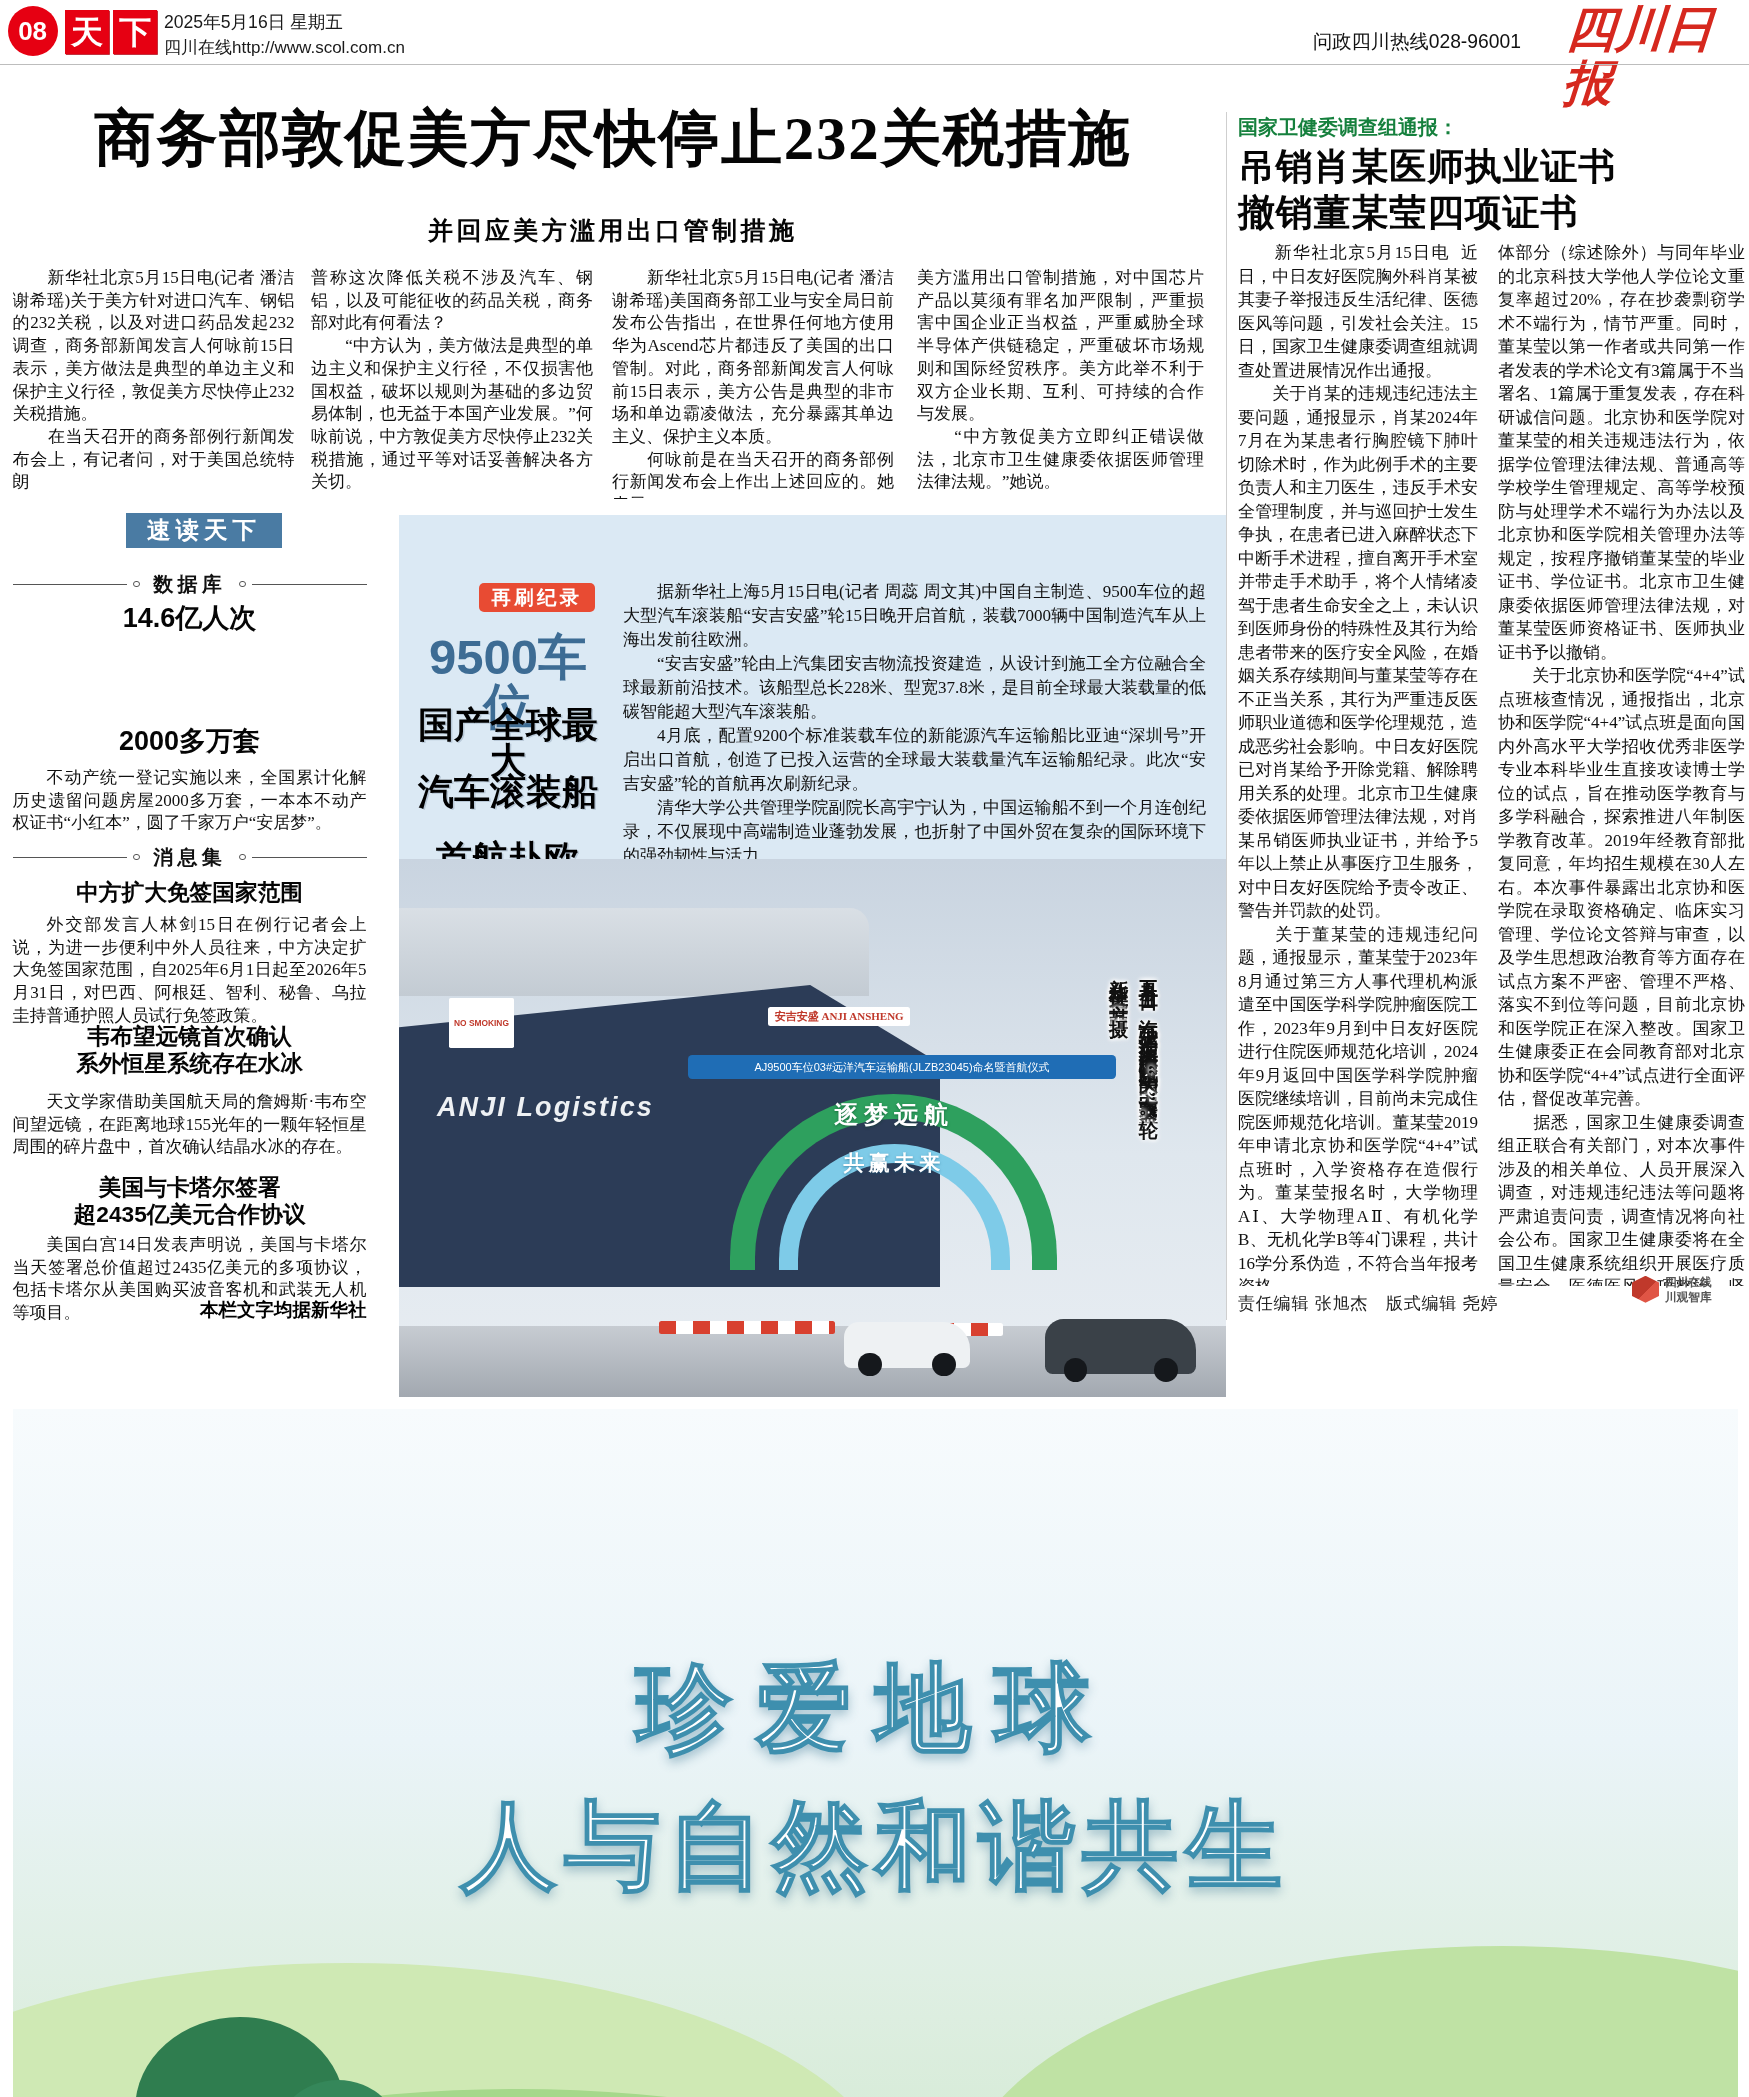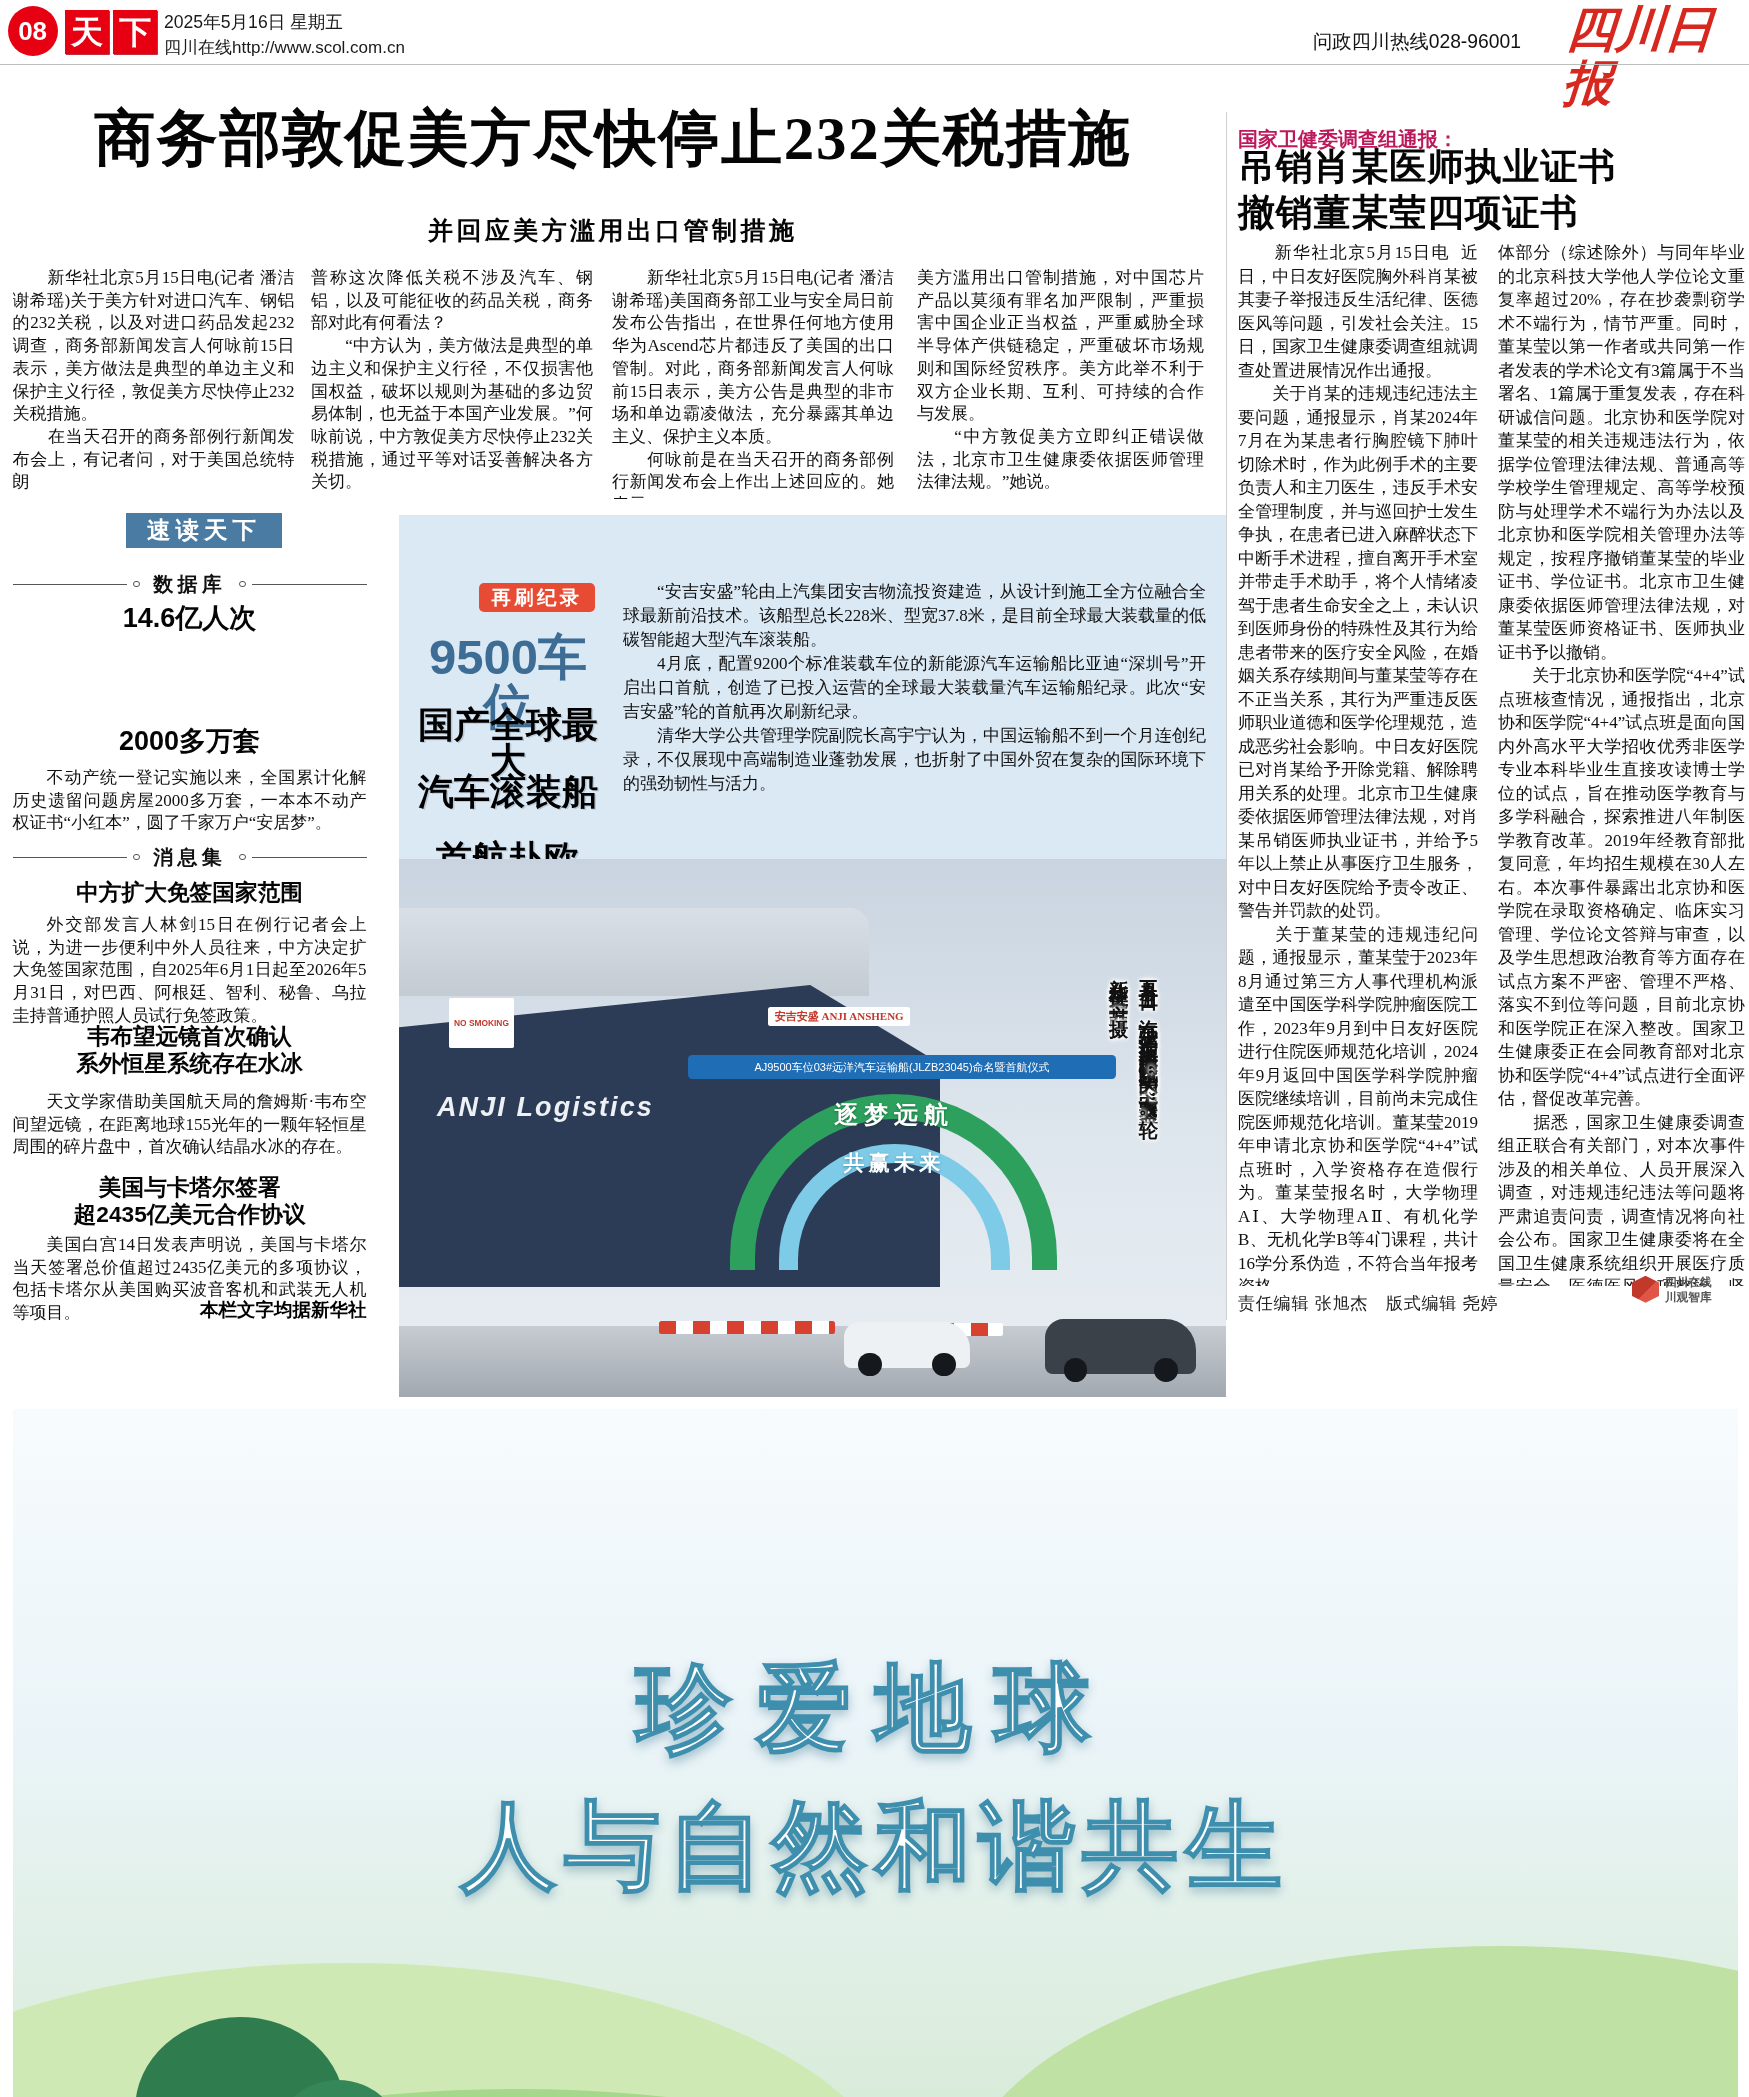--- a/index.html
+++ b/index.html
@@ -80,21 +80,21 @@
   .p-barrier { position:absolute; height:12.6px; background:repeating-linear-gradient(90deg,#d8402f 0 17px,#ffffff 17px 34px);
                border-radius:2.5px; }
   .p-car { position:absolute; }
   .p-car .shell { border-radius:17px 29px 7.6px 7.6px; }
   .p-wheel { position:absolute; width:23.5px; height:23.5px; background:#15181c; border-radius:50%; bottom:-8.4px; }
   .p-caption { position:absolute; right:63px; top:105px; height:403px; writing-mode:vertical-rl;
                font:bold 19.3px/1.55 "Liberation Serif",serif; color:#111; letter-spacing:3.4px; white-space:pre-wrap;
                text-shadow:0 0 4.2px #fff,0 0 4.2px #fff,0 0 5.9px #fff; }
 
   
-  .r-kick { left:1238px; top:117px; font:bold 20px/1 "Liberation Sans",sans-serif; color:#be185d;margin-top:12px; }
+  .r-kick { left:1238px; top:117px; font:bold 20px/1 "Liberation Sans",sans-serif; color:#15803d; }
   .r-h { left:1238px; width:503px; font:bold 37px/1 "Liberation Sans",sans-serif; color:#050505; letter-spacing:0.8px; }
   .r-col { top:241px; height:1045px; font-size:17px; line-height:23.5px; color:#101010; overflow:hidden; }
   .r-ed { left:1238px; top:1295px; font:17px/1 "Liberation Sans",sans-serif; color:#222; letter-spacing:0.8px; }
   .r-logos { left:1632px; top:1274px; display:flex; align-items:center; gap:5.9px; }
   .r-cube { width:27px; height:27px; background:linear-gradient(135deg,#c0392b 55%,#e05545 45%);
             clip-path:polygon(50% 0,100% 25%,100% 75%,50% 100%,0 75%,0 25%); }
   .r-logo-txt { font:bold 11.7px/1.3 "Liberation Sans",sans-serif; color:#555; }
 
   
   .ad { left:12.6px; top:1409px; width:1725px; height:1107px; overflow:hidden;
@@ -161,20 +161,21 @@
   <div class="abs s-body justify" style="top:1234px;">美国白宫14日发表声明说，美国与卡塔尔当天签署总价值超过2435亿美元的多项协议，包括卡塔尔从美国购买波音客机和武装无人机等项目。</div>
   <div class="abs s-credit">本栏文字均据新华社</div>
 
   <div class="abs f">
     <div class="abs f-badge">再刷纪录</div>
     <div class="abs f-stat">9500车位</div>
     <div class="abs f-title" style="top:192px;">国产全球最大</div>
     <div class="abs f-title" style="top:259px;">汽车滚装船</div>
     <div class="abs f-title" style="top:326px;">首航赴欧</div>
     <div class="abs f-body">
+      <p>据新华社上海5月15日电(记者 周蕊 周文其)中国自主制造、9500车位的超大型汽车滚装船“安吉安盛”轮15日晚开启首航，装载7000辆中国制造汽车从上海出发前往欧洲。</p>
       <p>“安吉安盛”轮由上汽集团安吉物流投资建造，从设计到施工全方位融合全球最新前沿技术。该船型总长228米、型宽37.8米，是目前全球最大装载量的低碳智能超大型汽车滚装船。</p>
       <p>4月底，配置9200个标准装载车位的新能源汽车运输船比亚迪“深圳号”开启出口首航，创造了已投入运营的全球最大装载量汽车运输船纪录。此次“安吉安盛”轮的首航再次刷新纪录。</p>
       <p>清华大学公共管理学院副院长高宇宁认为，中国运输船不到一个月连创纪录，不仅展现中高端制造业蓬勃发展，也折射了中国外贸在复杂的国际环境下的强劲韧性与活力。</p>
     </div>
 
     <div class="abs f-photo">
       <div class="p-ship-top"></div>
       <div class="p-ship-hull"></div>
       <div class="p-hull-text">ANJI Logistics</div>
       <div class="p-nosmoke">NO SMOKING</div>

